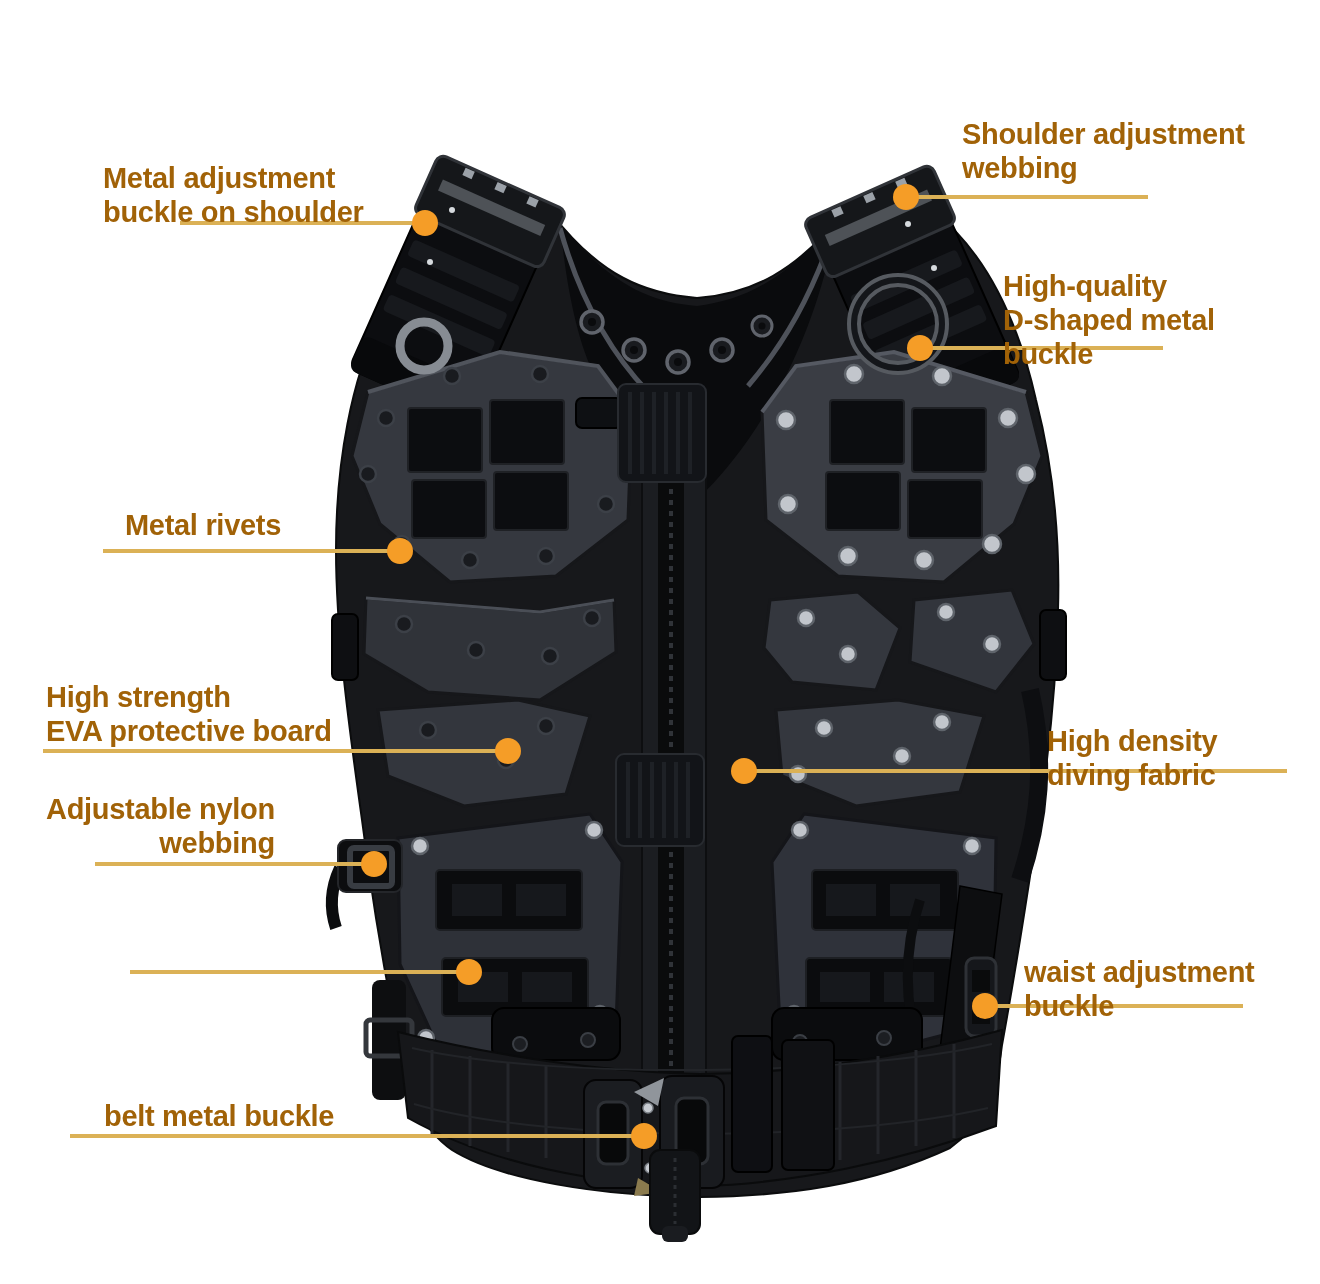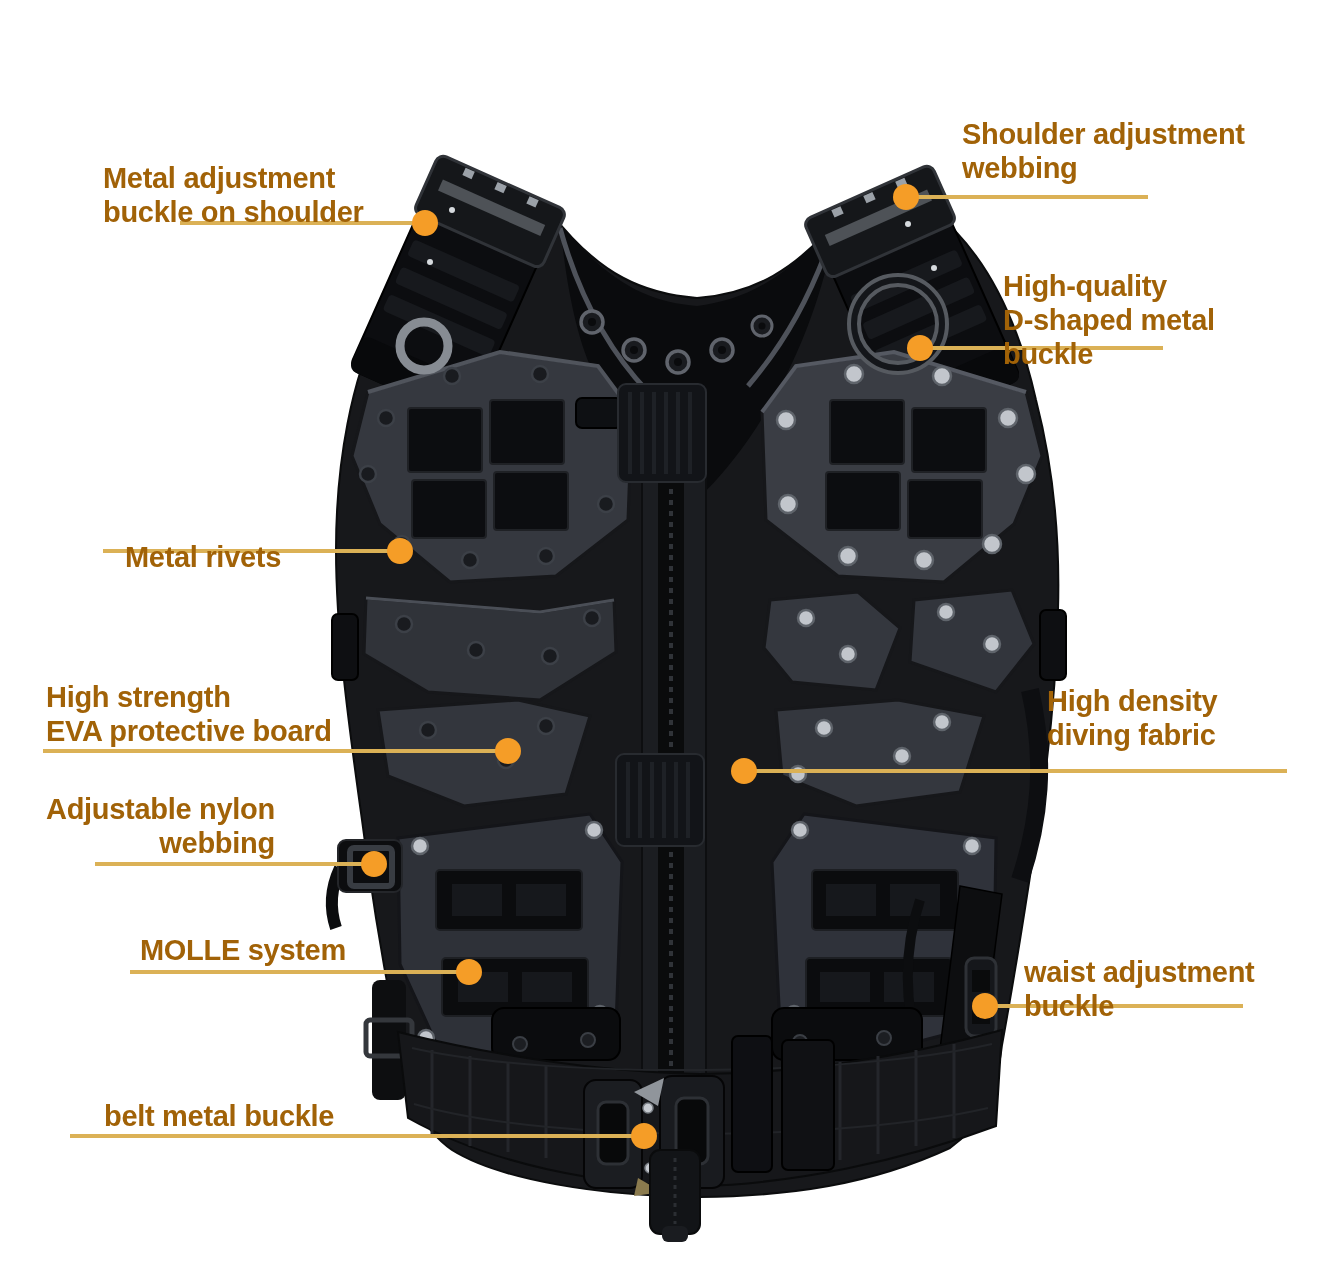--- a/index.html
+++ b/index.html
@@ -316,39 +316,38 @@
 webbing</div>
   <div class="lead" style="left:906px;top:195px;width:242px;"></div>
   <div class="dot" style="left:893px;top:184px;"></div>
 
   <div class="callout" style="left:1003px;top:245px;margin-top:24px;">High-quality
 D-shaped metal
 buckle</div>
   <div class="lead" style="left:920px;top:346px;width:243px;"></div>
   <div class="dot" style="left:907px;top:335px;"></div>
 
-  <div class="callout" style="left:125px;top:508px;margin-top:32px;">Metal rivets</div>
+  <div class="callout" style="left:125px;top:508px;">Metal rivets</div>
   <div class="lead" style="left:103px;top:549px;width:297px;"></div>
   <div class="dot" style="left:387px;top:538px;"></div>
 
   <div class="callout" style="left:46px;top:680px;">High strength
 EVA protective board</div>
   <div class="lead" style="left:43px;top:749px;width:467px;"></div>
   <div class="dot" style="left:495px;top:738px;"></div>
 
   <div class="callout" style="left:46px;top:792px;text-align:right;">Adjustable nylon
 webbing</div>
   <div class="lead" style="left:95px;top:862px;width:279px;"></div>
   <div class="dot" style="left:361px;top:851px;"></div>
 
-  <div class="callout" style="left:140px;top:933px;">MOLLE system</div>
   <div class="lead" style="left:130px;top:970px;width:339px;"></div>
   <div class="dot" style="left:456px;top:959px;"></div>
 
-  <div class="callout" style="left:1047px;top:684px;">High density
+  <div class="callout" style="left:1047px;top:724px;">High density
 diving fabric</div>
   <div class="lead" style="left:744px;top:769px;width:543px;"></div>
   <div class="dot" style="left:731px;top:758px;"></div>
 
   <div class="callout" style="left:1024px;top:935px;margin-top:20px;">waist adjustment
 buckle</div>
   <div class="lead" style="left:985px;top:1004px;width:258px;"></div>
   <div class="dot" style="left:972px;top:993px;"></div>
 
   <div class="callout" style="left:104px;top:1099px;">belt metal buckle</div>

